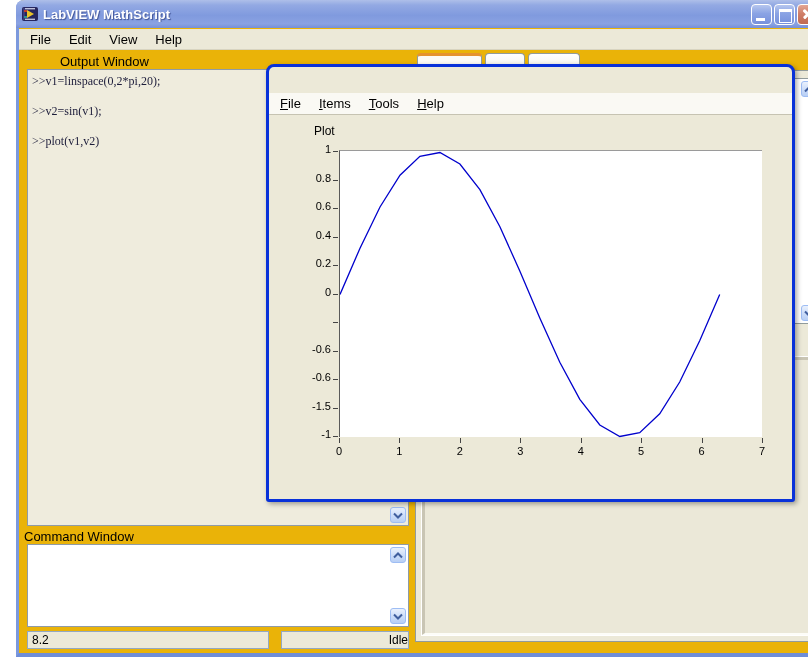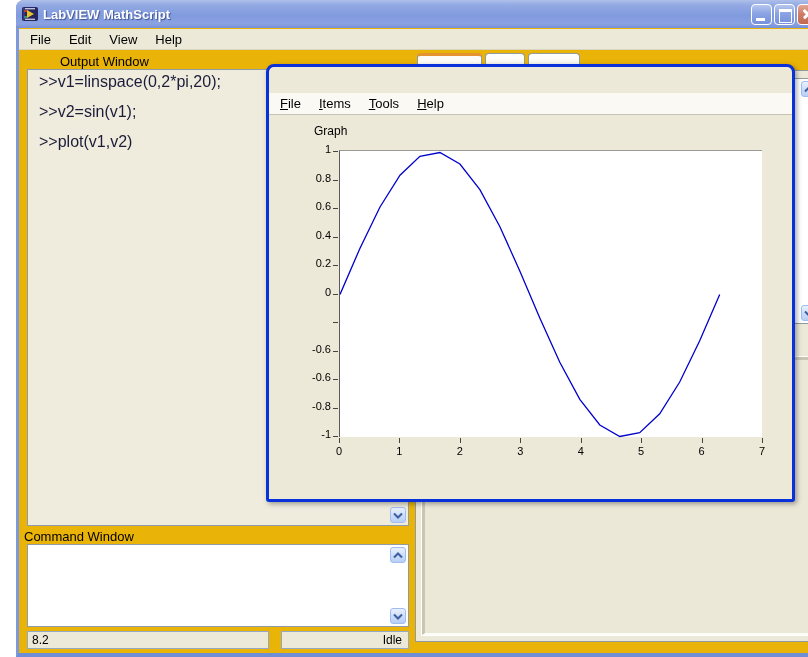--- a/index.html
+++ b/index.html
@@ -28,27 +28,27 @@
   .btn-close::before,.btn-close::after{content:'';position:absolute;left:50%;top:50%;width:12px;height:2.6px;background:#fff;border-radius:1px;}
   .btn-close::before{transform:translate(-50%,-50%) rotate(45deg);}
   .btn-close::after{transform:translate(-50%,-50%) rotate(-45deg);}
   
   .menubar{position:absolute;left:0;display:flex;align-items:center;font-size:13px;color:#000;}
   #main-menubar{top:29px;width:802px;height:21px;background:#ece9d8;border-bottom:1px solid #d8d4c0;padding-left:2px;}
   .menu-item{padding:2px 9px;cursor:default;}
   
   .pane-label{position:absolute;font-size:13px;color:#000;}
   .sunken{border:1px solid #8f9ba6;background:#efecdd;}
-  #output-box{position:absolute;left:8px;top:69px;width:382px;height:457px;padding:4px 20px 4px 11px;
-    font-family:Liberation Sans, sans-serif;font-size:16px;line-height:15px;color:#1c1c3a;overflow:hidden;}
+  #output-box{position:absolute;left:8px;top:69px;width:382px;height:457px;padding:4px 20px 4px 4px;
+    font-family:Liberation Serif, serif;font-size:12px;line-height:15px;color:#1c1c3a;overflow:hidden;}
   #command-box{position:absolute;left:8px;top:544px;width:382px;height:83px;background:#fff;border:1px solid #8f9ba6;}
   .statusbox{position:absolute;top:631px;height:18px;border:1px solid #93a8c2;background:#ece9d8;font-size:12px;color:#000;
     display:flex;align-items:center;}
   #status-left{left:8px;width:242px;padding-left:4px;}
-  #status-right{left:262px;width:128px;justify-content:flex-end;padding-right:6px;}
+  #status-right{left:262px;width:128px;justify-content:flex-end;}
   
   .scroll-btn{position:absolute;width:16px;height:16px;border:1px solid #9ebdf4;border-radius:3px;
     background:linear-gradient(180deg,#eaf1fd 0%,#cbdcf9 55%,#b8cff5 100%);display:flex;align-items:center;justify-content:center;}
   .scroll-btn svg{display:block;}
   
   #tab-page{position:absolute;left:396px;top:70px;width:407px;height:572px;border:1px solid #919b9c;background:#ece9d8;}
   .tab{position:absolute;top:53px;height:18px;border:1px solid #919b9c;border-bottom:none;border-radius:4px 4px 0 0;
     background:linear-gradient(180deg,#ffffff 0%,#f2f1e7 100%);}
   .tab.selected{background:#fcfbf7;border-top:3px solid #e5932f;}
   #right-listbox{position:absolute;left:402px;top:78px;width:399px;height:246px;background:#fff;border:1px solid #919b9c;}
@@ -166,32 +166,32 @@
   <div id="plot-window">
 
     <div class="menubar" id="plot-menubar">
         <span class="menu-item"><u>F</u>ile</span>
         <span class="menu-item"><u>I</u>tems</span>
         <span class="menu-item"><u>T</u>ools</span>
         <span class="menu-item"><u>H</u>elp</span>
       </div>
 
     <div id="plot-client">
-      <span id="graph-title">Graph</span>
+      <span id="graph-title">Plot</span>
       <div id="y-axis-labels">
           <div class="ytick-label" style="top: 28px;">1</div>
           <div class="ytick-label" style="top: 56.5px; padding-left: 40px;">0.8</div>
           <div class="ytick-label" style="top: 85px;">0.6</div>
           <div class="ytick-label" style="top: 113.5px;">0.4</div>
           <div class="ytick-label" style="top: 142px;">0.2</div>
           <div class="ytick-label" style="top: 170.5px;">0</div>
           <div class="ytick-label" style="top: 199px; margin-left: 28px;">-0.2</div>
           <div class="ytick-label" style="top: 227.5px;">-0.6</div>
           <div class="ytick-label" style="top: 256px;">-0.6</div>
-          <div class="ytick-label" style="top: 284.5px;">-0.8</div>
+          <div class="ytick-label" style="top: 284.5px;">-1.5</div>
           <div class="ytick-label" style="top: 313px;">-1</div>
         </div>
       <div id="x-axis-labels">
           <div class="xtick-label" style="left: 52px; top: 330px;">0</div>
           <div class="xtick-label" style="left: 112.429px; top: 330px;">1</div>
           <div class="xtick-label" style="left: 172.857px; top: 330px;">2</div>
           <div class="xtick-label" style="left: 233.286px; top: 330px;">3</div>
           <div class="xtick-label" style="left: 293.714px; top: 330px;">4</div>
           <div class="xtick-label" style="left: 354.143px; top: 330px;">5</div>
           <div class="xtick-label" style="left: 414.571px; top: 330px;">6</div>

